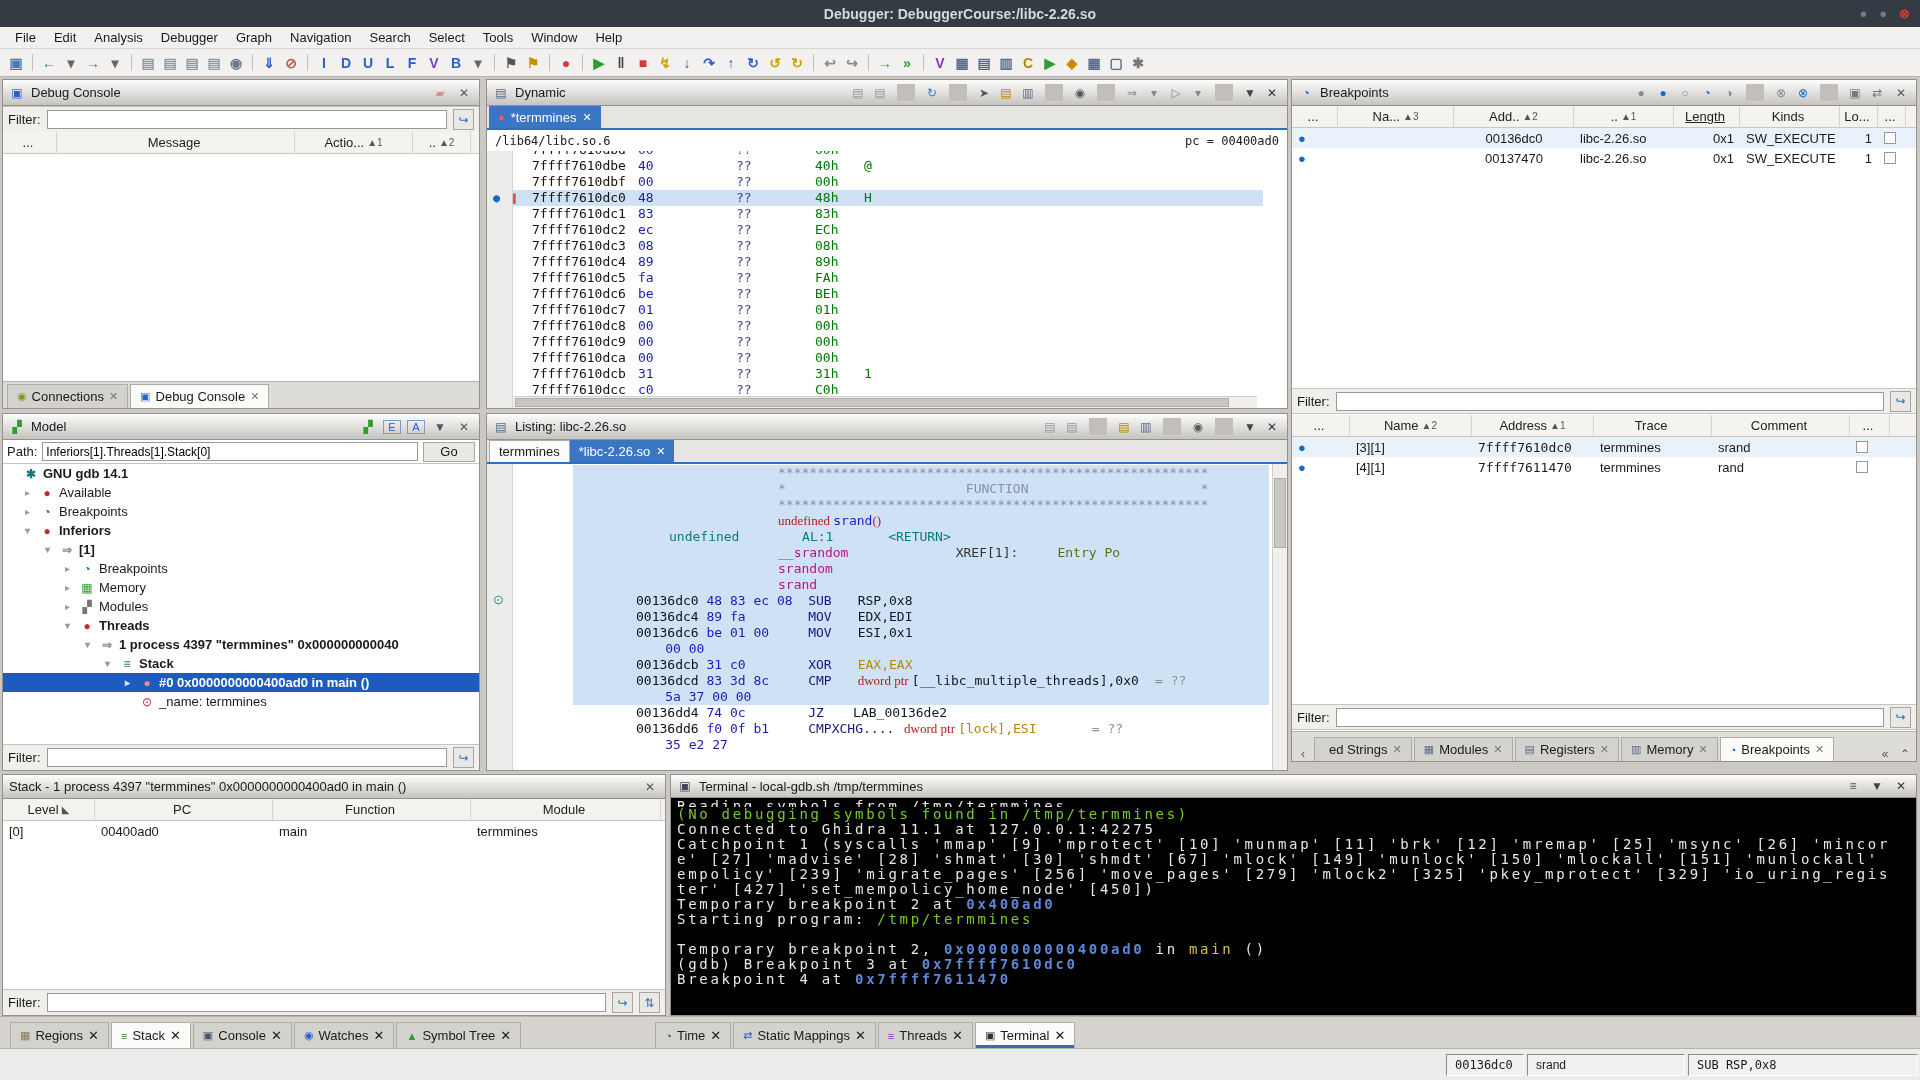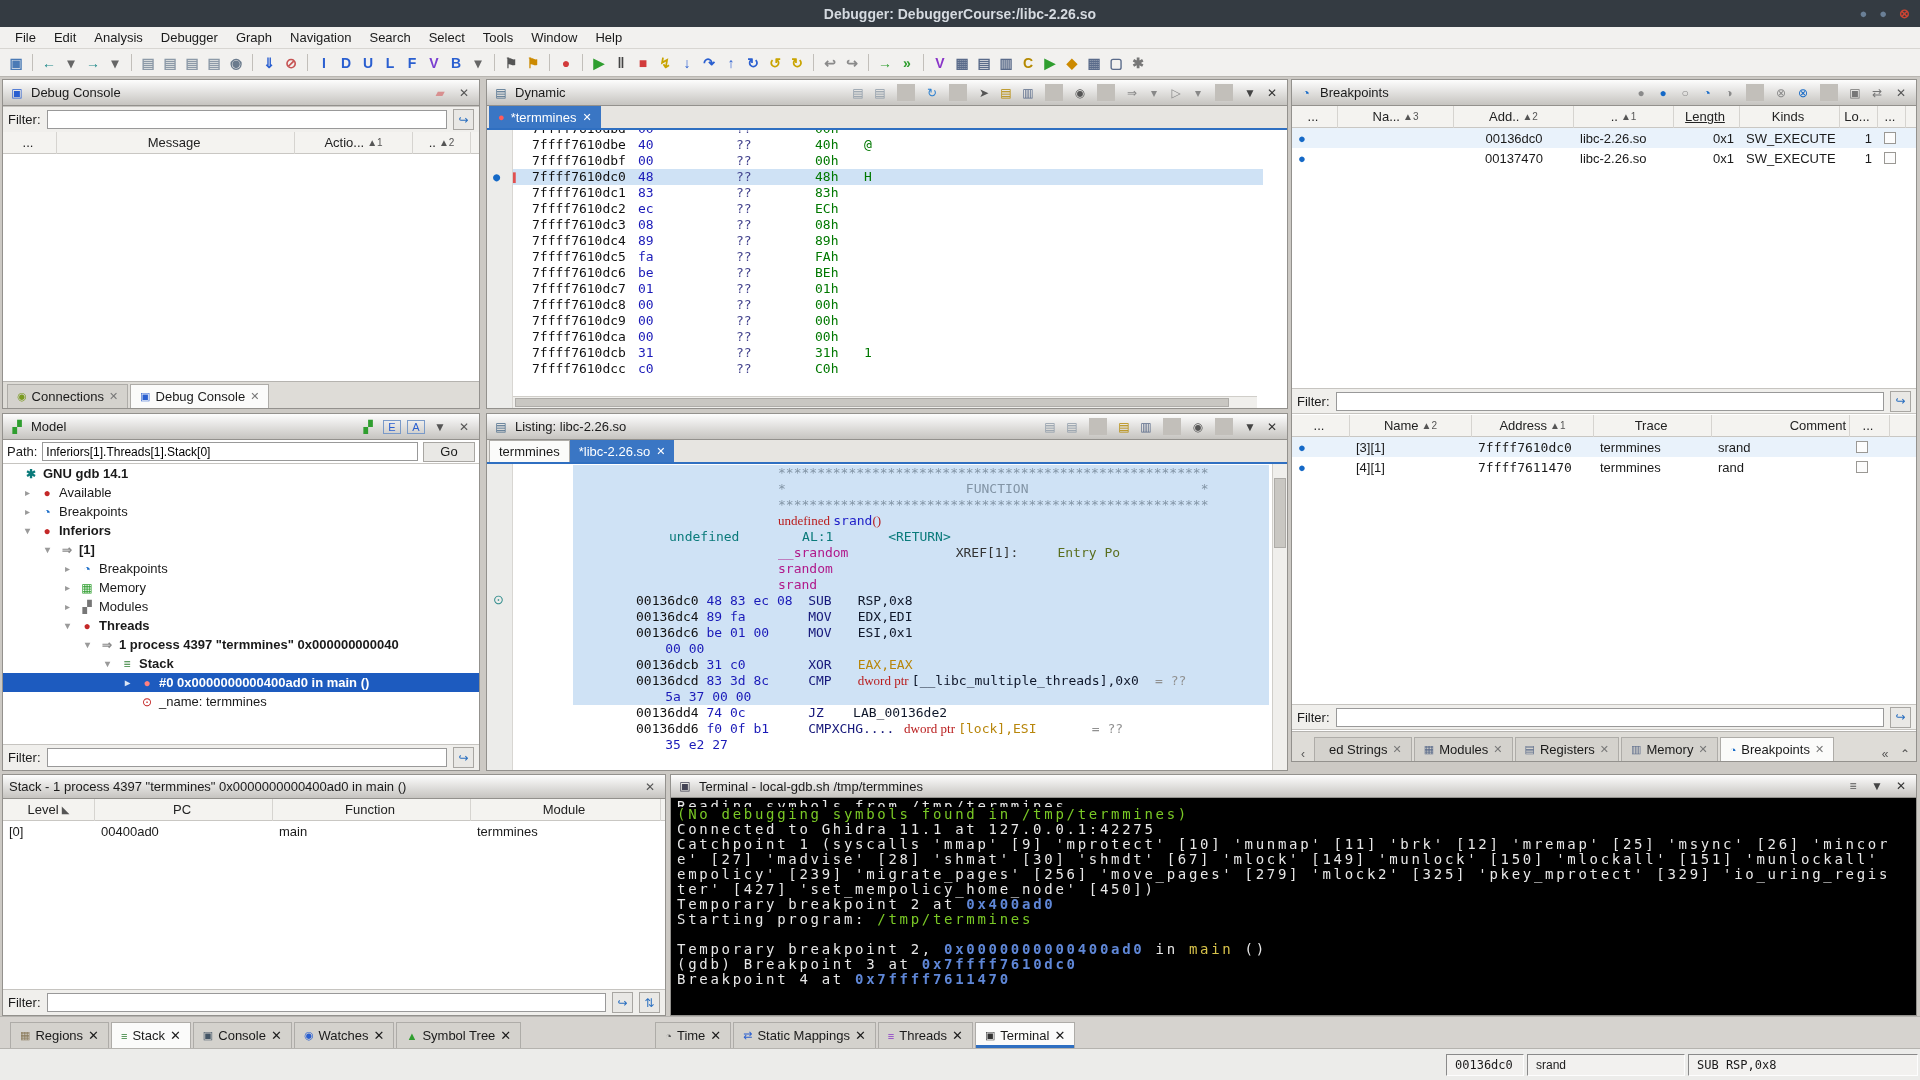--- a/index.html
+++ b/index.html
@@ -428,20 +428,25 @@
         <span class="hbtn" style="color: rgb(51, 51, 51);">✕</span>
       </span>
   </div>
   <div class="dyntabs">
     <span class="btab activeblue">
       <span style="color:#ff5a5a;font-size:11px">●</span>
       <span>*termmines</span>
       <span style="font-size:11px">✕</span>
     </span>
   </div>
+  <div class="pathline mono">
+    <span>/lib64/libc.so.6</span>
+    <span class="grow"></span>
+    <span class="mono">pc = 00400ad0</span>
+  </div>
   <div id="hexbody">
     <div id="hex-margin"></div>
     <div id="hexlines" class="mono">
 
     <div class="hexrow clip">
           <span class="tickr"></span>
           <span class="hx h-a">7ffff7610dbd</span>
           <span class="hx h-b">00</span>
           <span class="hx h-q">??</span>
           <span class="hx h-x">00h</span>
@@ -751,21 +756,21 @@
           <span class="sortn">▲2</span>
         </span>
         <span class="cell" style="width: 122px;">
           <span>Address</span>
           <span class="sortn">▲1</span>
         </span>
         <span class="cell" style="width: 118px;">
           <span>Trace</span>
           <span class="sortn"></span>
         </span>
-        <span class="cell" style="width: 138px; justify-content: flex-end;">
+        <span class="cell" style="width: 138px;">
           <span>Comment</span>
           <span class="sortn"></span>
         </span>
         <span class="cell" style="width: 40px;">
           <span>...</span>
           <span class="sortn"></span>
         </span>
       </div>
     <div class="absrow" style="top:331px">
 

